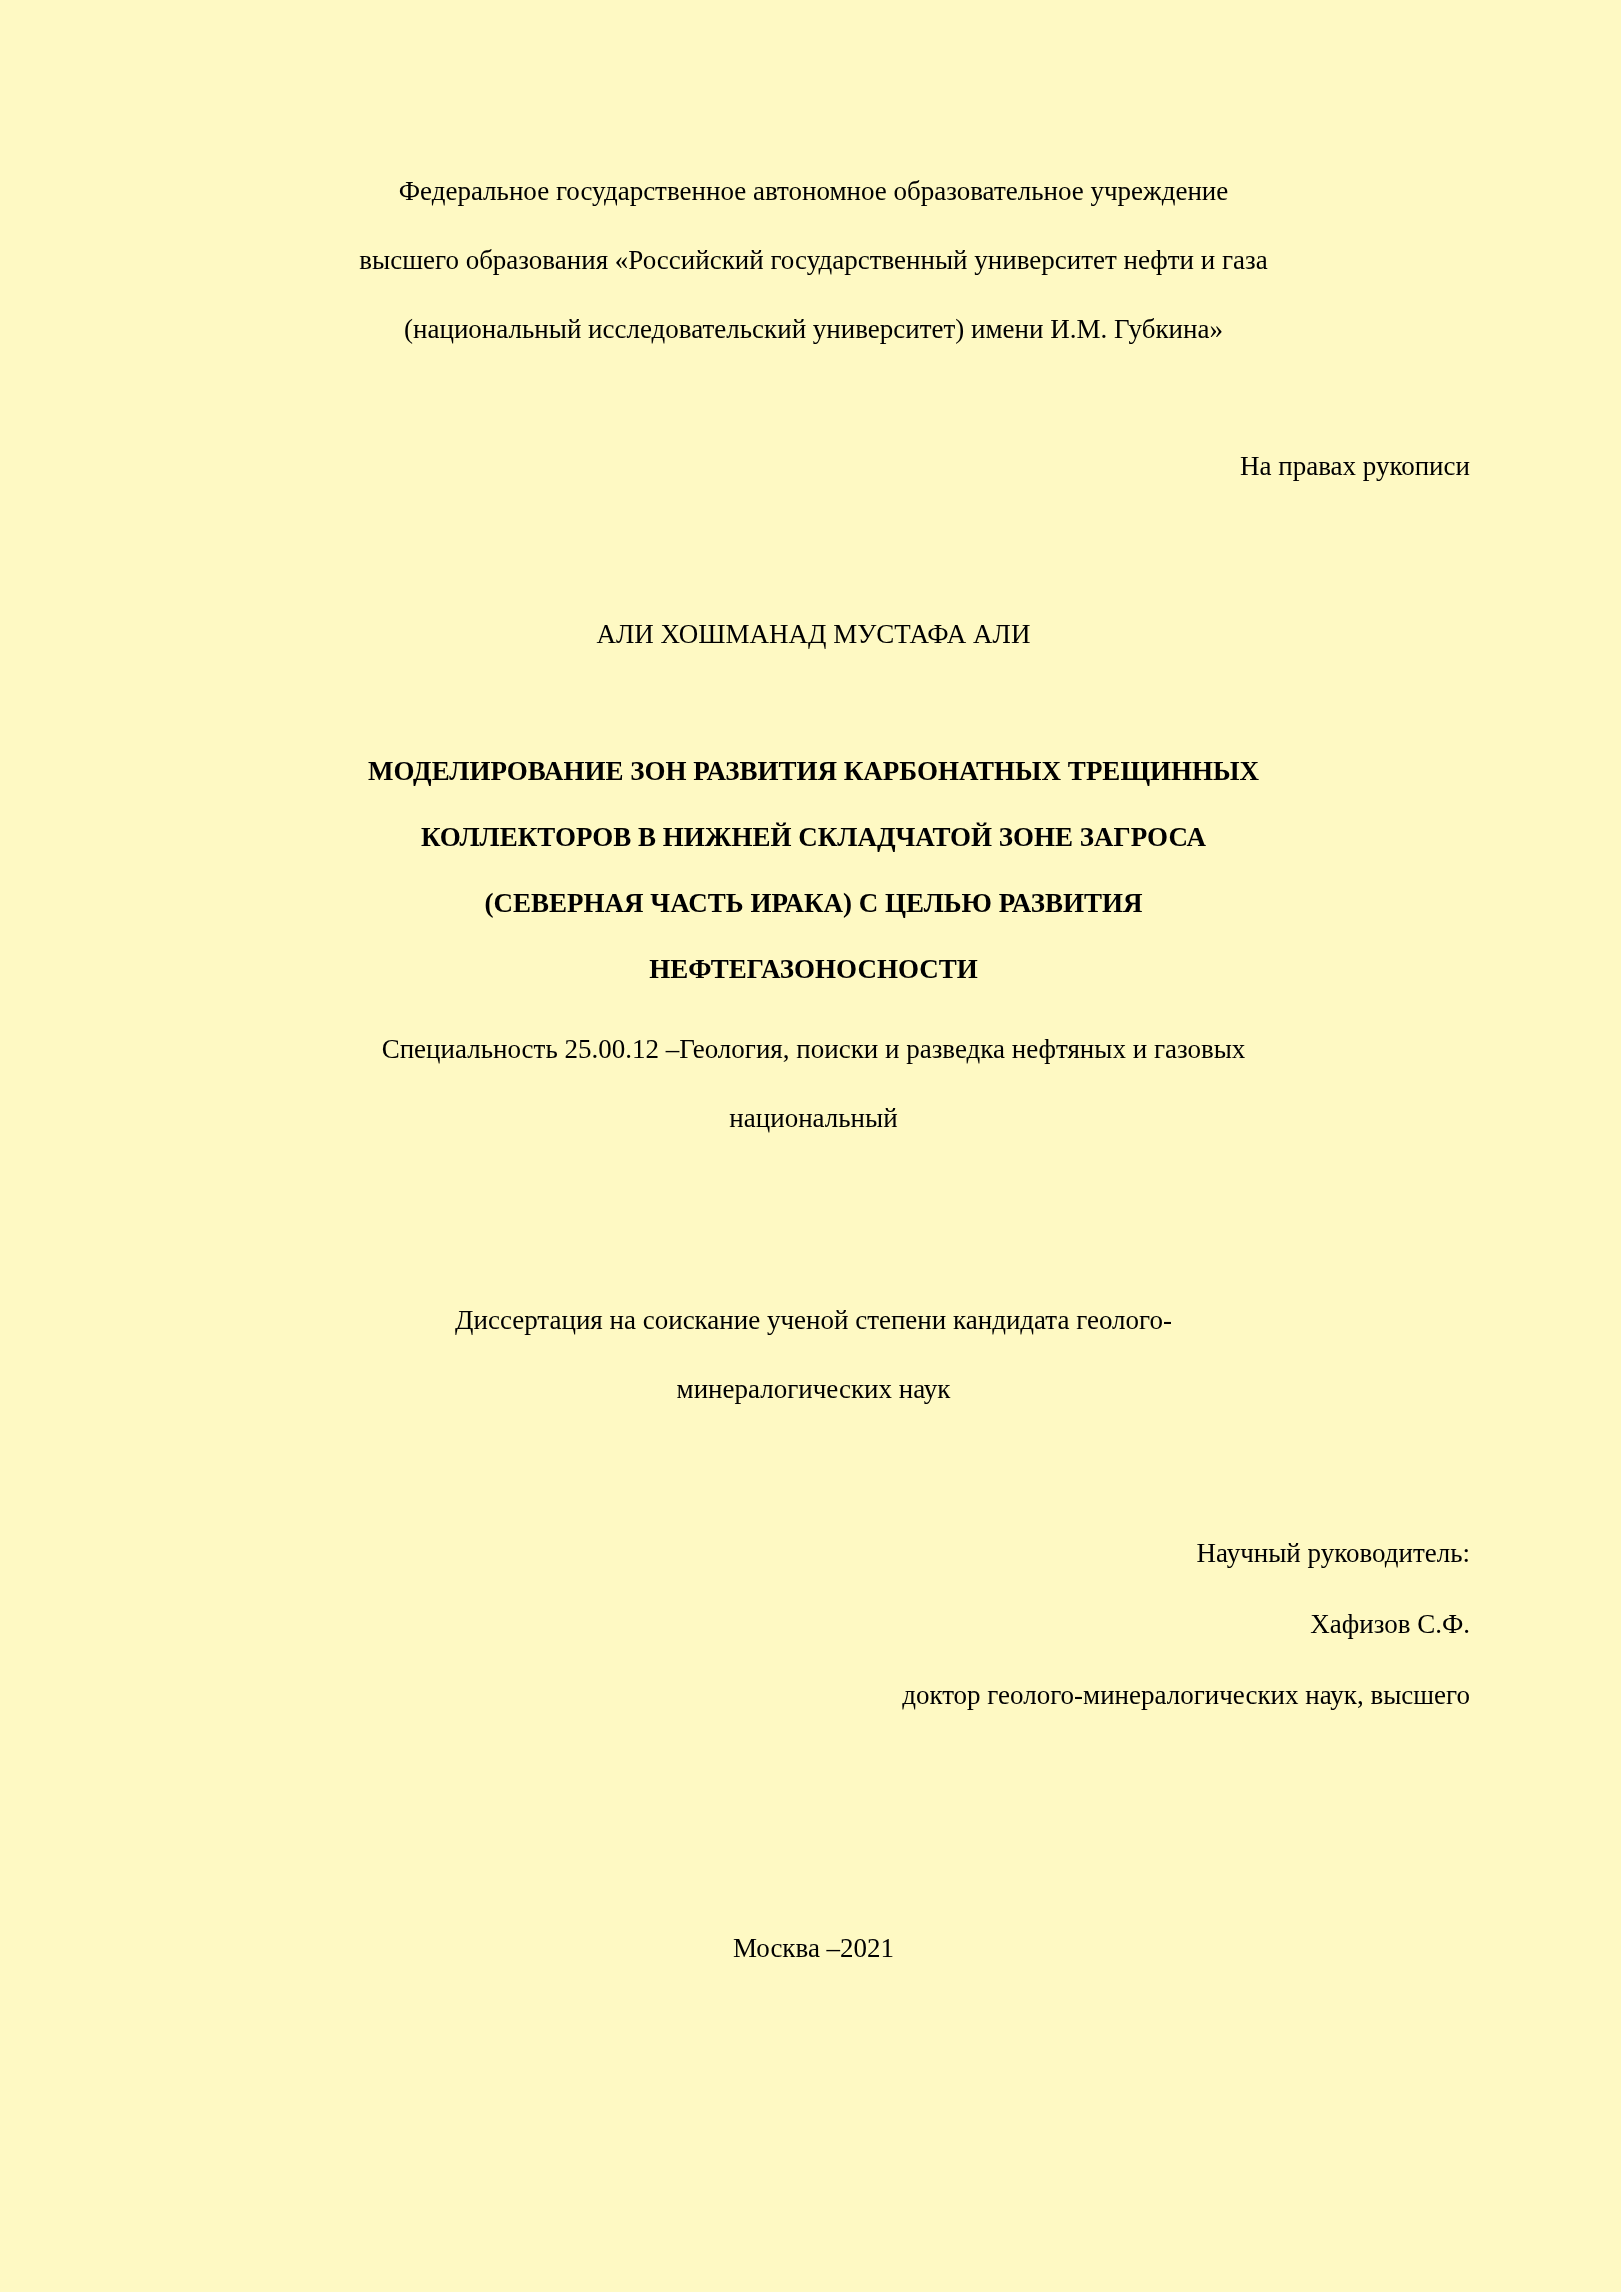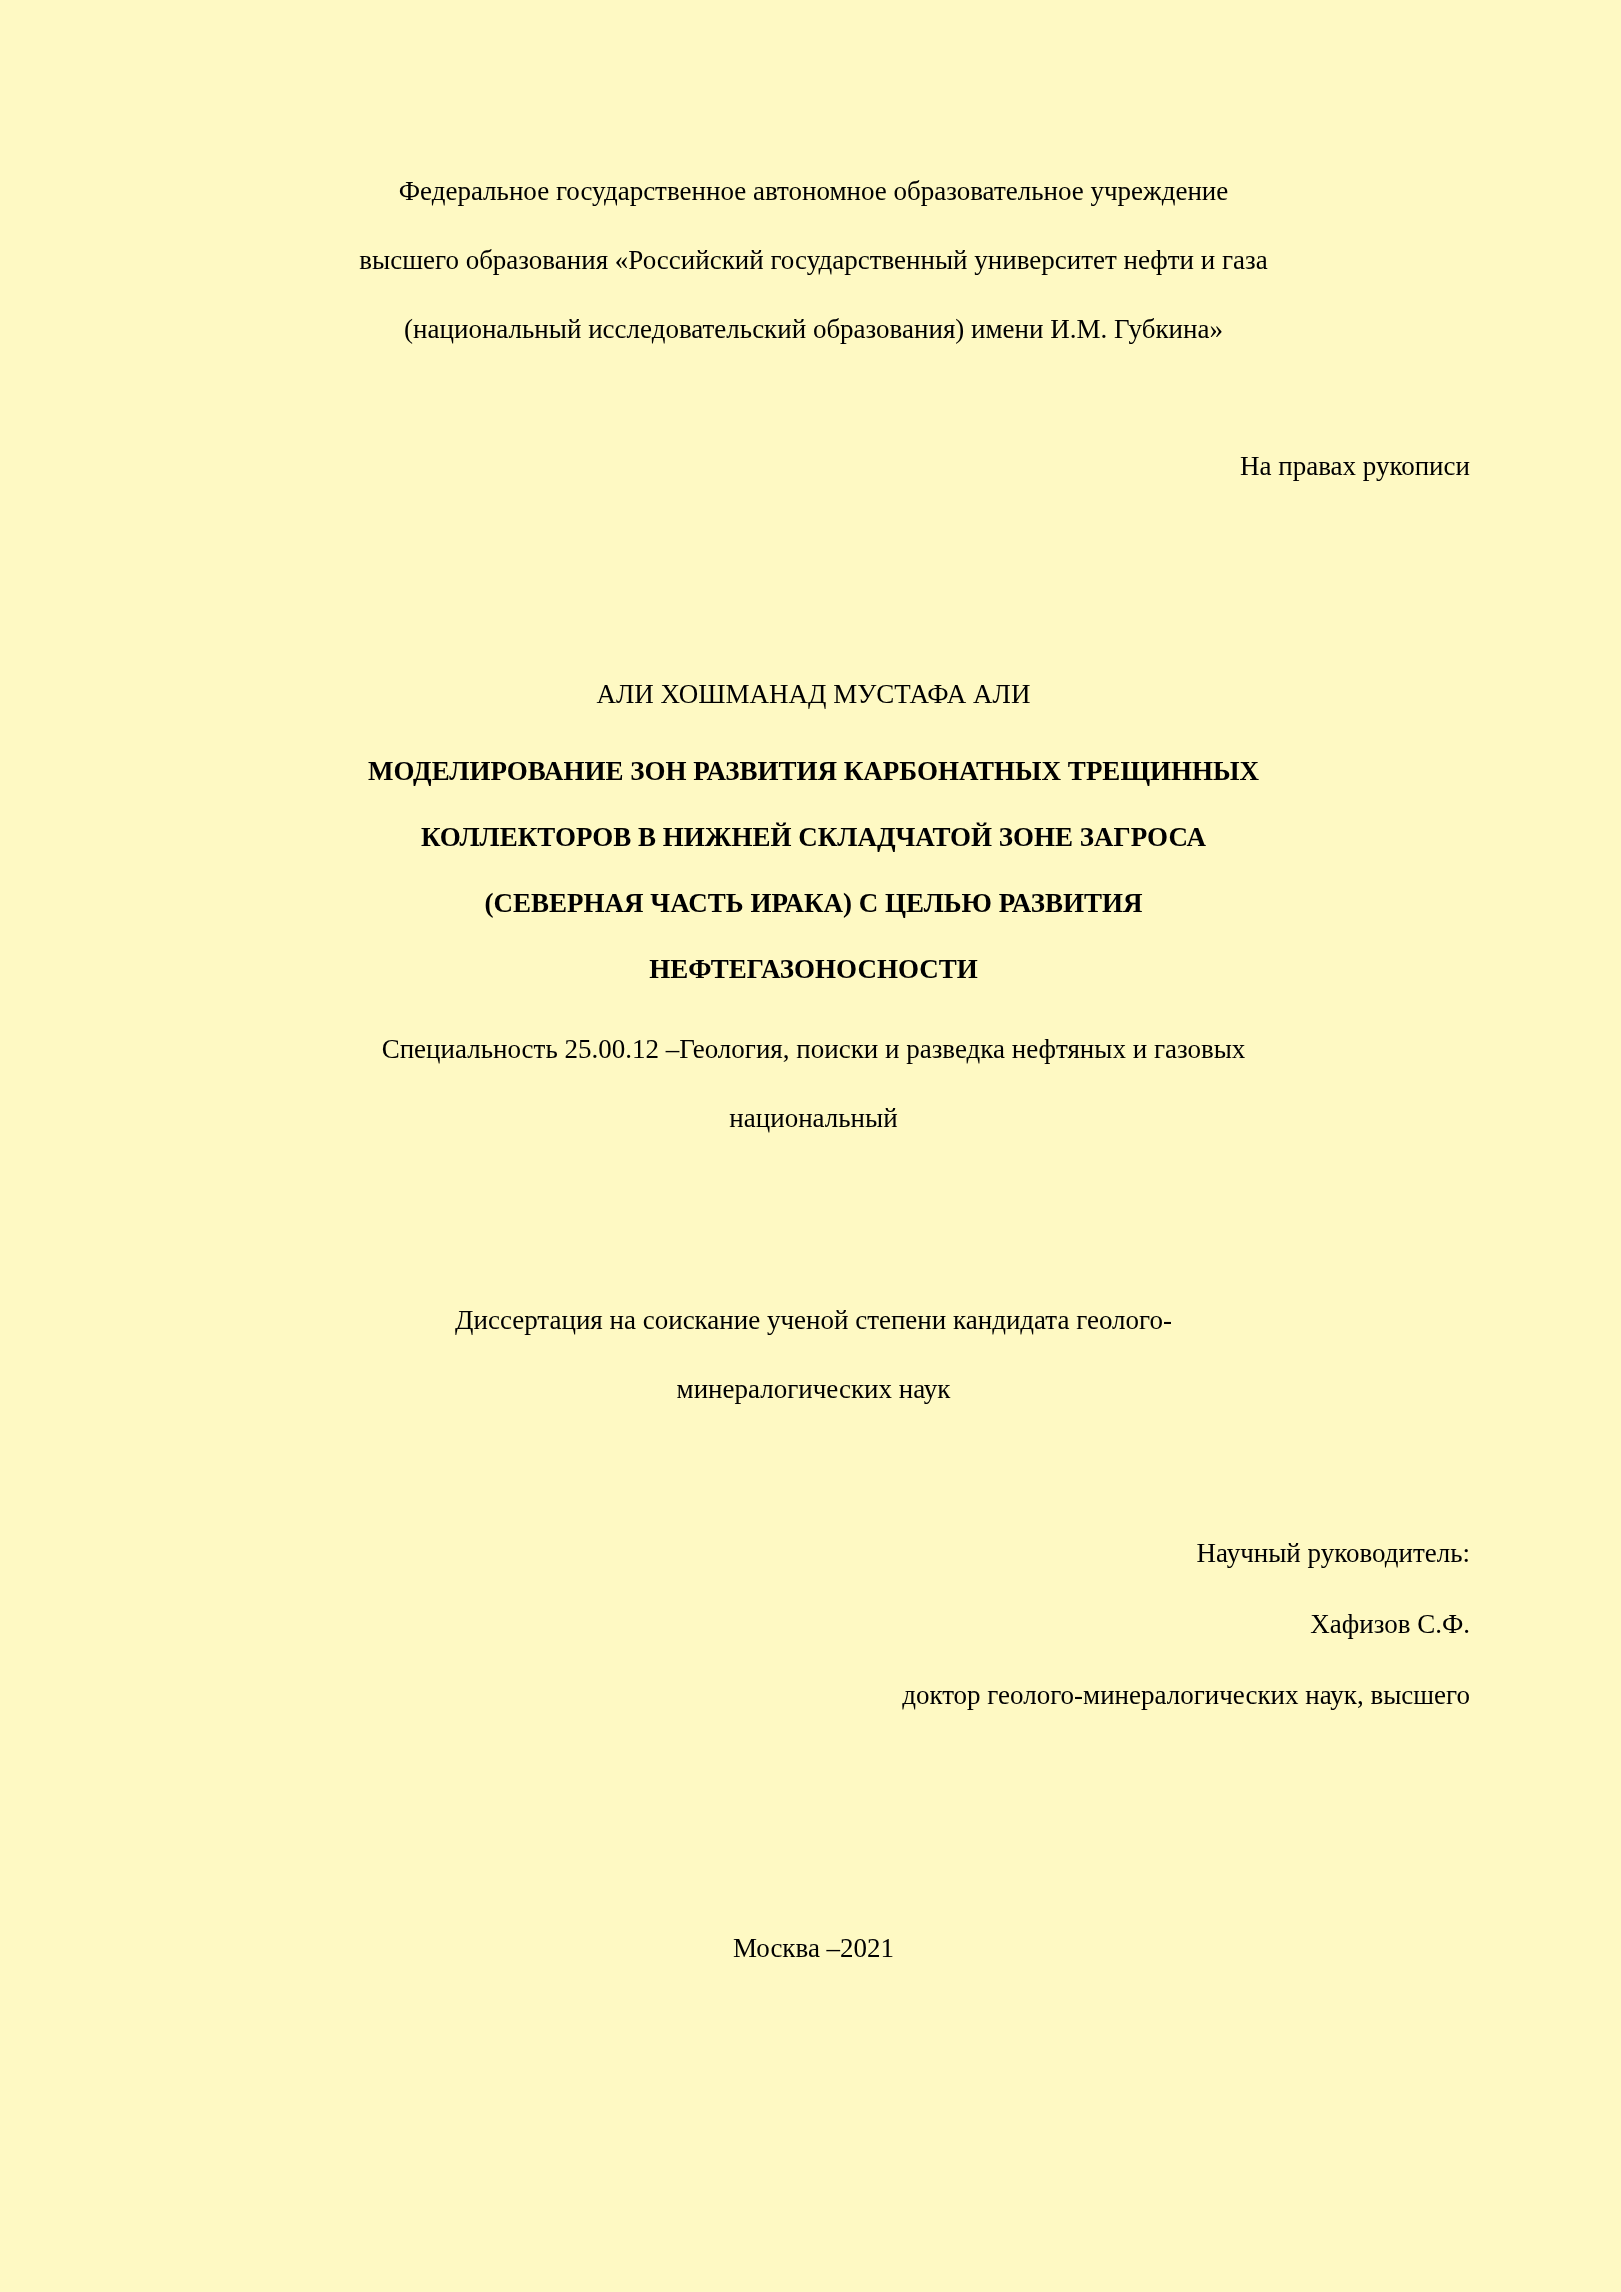--- a/index.html
+++ b/index.html
@@ -21,36 +21,36 @@
     position: absolute;
     left: 157px;
     width: 1313px;
     line-height: 69px;
   }
   .center { text-align: center; }
   .right  { text-align: right; }
   .line   { white-space: nowrap; }
   #institution   { top: 157px; }
   #manuscript    { top: 432px; }
-  #author        { top: 660px; }
+  #author        { top: 600px; }
   #title         { top: 738px; line-height: 66px; font-weight: bold; }
   #specialty     { top: 1015px; }
   #dissertation  { top: 1286px; text-align: center; }
   #supervisor    { top: 1518px; line-height: 71px; }
   #cityyear      { top: 1914px; }
 </style>
 </head>
 <body>
 
 <div class="page">
 
   <div id="institution" class="block center">
     <div class="line">Федеральное государственное автономное образовательное учреждение</div>
     <div class="line">высшего образования «Российский государственный университет нефти и газа</div>
-    <div class="line">(национальный исследовательский образования) имени И.М. Губкина»</div>
+    <div class="line">(национальный исследовательский университет) имени И.М. Губкина»</div>
   </div>
 
   <div id="manuscript" class="block right">
     <div class="line">На правах рукописи</div>
   </div>
 
   <div id="author" class="block center">
     <div class="line">АЛИ ХОШМАНАД МУСТАФА АЛИ</div>
   </div>
 

